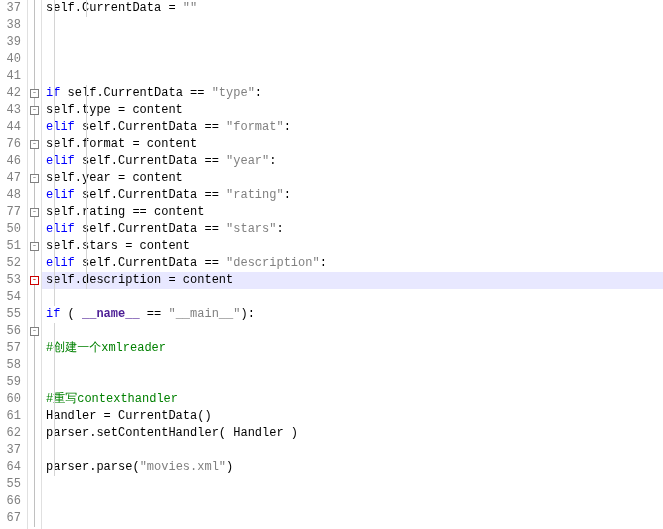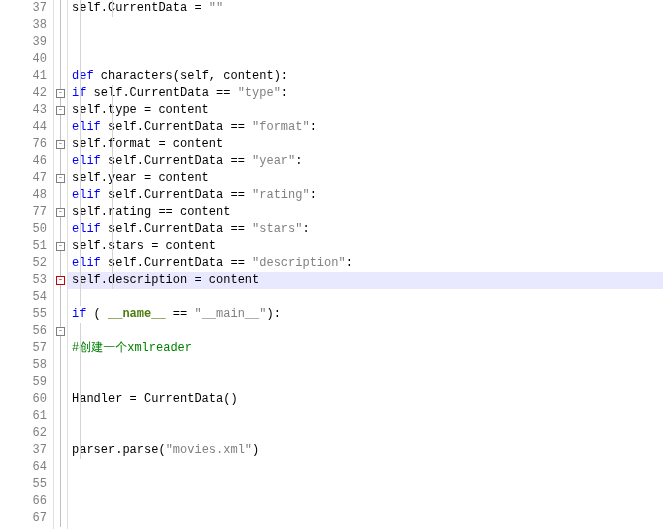--- a/index.html
+++ b/index.html
@@ -5,21 +5,21 @@
   * { margin: 0; padding: 0; box-sizing: border-box; }
   body {
     font-family: "Consolas", "Courier New", monospace;
     font-size: 12px;
     background: #ffffff;
     width: 663px;
     height: 529px;
     overflow: hidden;
     white-space: nowrap;
   }
-  .editor { display: flex; height: 100%; margin-left: 26px; }
+  .editor { display: flex; height: 100%; }
   .gutter {
     background: #ffffff;
     color: #808080;
     text-align: right;
     padding: 0 6px 0 4px;
     user-select: none;
     border-right: 1px solid #e0e0e0;
     min-width: 28px;
   }
   .gutter .ln { height: 17px; line-height: 17px; }
@@ -59,21 +59,21 @@
     top: 0; bottom: 0;
     width: 1px;
     background: #d4d4d4;
   }
   .ig1 { left: 12px; }
   .ig2 { left: 44px; }
   .kw { color: #0000ff; }
   .str { color: #808080; }
   .cm { color: #008000; }
   .num { color: #ff0000; }
-  .sp { color: #4d7c0f; font-weight: bold; }
+  .sp { color: #4c1d95; font-weight: bold; }
   .txt { color: #000000; }
 </style>
 </head>
 <body>
 
 <div class="editor">
   <div class="gutter" id="gutter">
       <div class="ln">37</div>
       <div class="ln">38</div>
       <div class="ln">39</div>
@@ -207,37 +207,38 @@
       </div>
       <div class="fc">
         <div class="vline"></div>
       </div>
     </div>
   <div class="code" id="code">
       <div class="row"><div class="indent-guide ig1"></div><div class="indent-guide ig2"></div><span><span class="txt">         self.CurrentData = </span><span class="str">""</span></span></div>
       <div class="row"><div class="indent-guide ig1"></div><span></span></div>
       <div class="row"><div class="indent-guide ig1"></div><span></span></div>
       <div class="row"><div class="indent-guide ig1"></div><span></span></div>
-      <div class="row"><div class="indent-guide ig1"></div><span><span class="txt">   </span><span class="kw">def</span><span class="txt"> characters(self, content):</span></span></div>
+      <div class="row"><div class="indent-guide ig1"></div></div>
       <div class="row"><div class="indent-guide ig1"></div><div class="indent-guide ig2"></div><span><span class="txt">      </span><span class="kw">if</span><span class="txt"> self.CurrentData == </span><span class="str">"type"</span><span class="txt">:</span></span></div>
       <div class="row"><div class="indent-guide ig1"></div><div class="indent-guide ig2"></div><span><span class="txt">         self.type = content</span></span></div>
       <div class="row"><div class="indent-guide ig1"></div><div class="indent-guide ig2"></div><span><span class="txt">      </span><span class="kw">elif</span><span class="txt"> self.CurrentData == </span><span class="str">"format"</span><span class="txt">:</span></span></div>
       <div class="row"><div class="indent-guide ig1"></div><div class="indent-guide ig2"></div><span><span class="txt">         self.format = content</span></span></div>
       <div class="row"><div class="indent-guide ig1"></div><div class="indent-guide ig2"></div><span><span class="txt">      </span><span class="kw">elif</span><span class="txt"> self.CurrentData == </span><span class="str">"year"</span><span class="txt">:</span></span></div>
       <div class="row"><div class="indent-guide ig1"></div><div class="indent-guide ig2"></div><span><span class="txt">         self.year = content</span></span></div>
       <div class="row"><div class="indent-guide ig1"></div><div class="indent-guide ig2"></div><span><span class="txt">      </span><span class="kw">elif</span><span class="txt"> self.CurrentData == </span><span class="str">"rating"</span><span class="txt">:</span></span></div>
       <div class="row"><div class="indent-guide ig1"></div><div class="indent-guide ig2"></div><span><span class="txt">         self.rating == content</span></span></div>
       <div class="row"><div class="indent-guide ig1"></div><div class="indent-guide ig2"></div><span><span class="txt">      </span><span class="kw">elif</span><span class="txt"> self.CurrentData == </span><span class="str">"stars"</span><span class="txt">:</span></span></div>
       <div class="row"><div class="indent-guide ig1"></div><div class="indent-guide ig2"></div><span><span class="txt">         self.stars = content</span></span></div>
       <div class="row"><div class="indent-guide ig1"></div><div class="indent-guide ig2"></div><span><span class="txt">      </span><span class="kw">elif</span><span class="txt"> self.CurrentData == </span><span class="str">"description"</span><span class="txt">:</span></span></div>
       <div class="row hl"><div class="indent-guide ig1"></div><div class="indent-guide ig2"></div><span><span class="txt">         self.description = content</span></span></div>
       <div class="row"><div class="indent-guide ig1"></div><span></span></div>
       <div class="row"><span><span class="kw">if</span><span class="txt"> ( </span><span class="sp">__name__</span><span class="txt"> == </span><span class="str">"__main__"</span><span class="txt">):</span></span></div>
       <div class="row"><div class="indent-guide ig1"></div><span></span></div>
       <div class="row"><div class="indent-guide ig1"></div><span><span class="txt">      </span><span class="cm">#创建一个xmlreader</span></span></div>
       <div class="row"><div class="indent-guide ig1"></div></div>
       <div class="row"><div class="indent-guide ig1"></div><span></span></div>
+      <div class="row"><div class="indent-guide ig1"></div><span><span class="txt">      </span><span class="cm">#重写contexthandler</span></span></div>
       <div class="row"><div class="indent-guide ig1"></div><span><span class="txt">      Handler = CurrentData()</span></span></div>
-      <div class="row"><div class="indent-guide ig1"></div></div>
+      <div class="row"><div class="indent-guide ig1"></div><span><span class="txt">      parser.setContentHandler( Handler )</span></span></div>
       <div class="row"><div class="indent-guide ig1"></div><span></span></div>
       <div class="row"><div class="indent-guide ig1"></div><span><span class="txt">      parser.parse(</span><span class="str">"movies.xml"</span><span class="txt">)</span></span></div>
     </div>
 </div>
 
 </body></html>

